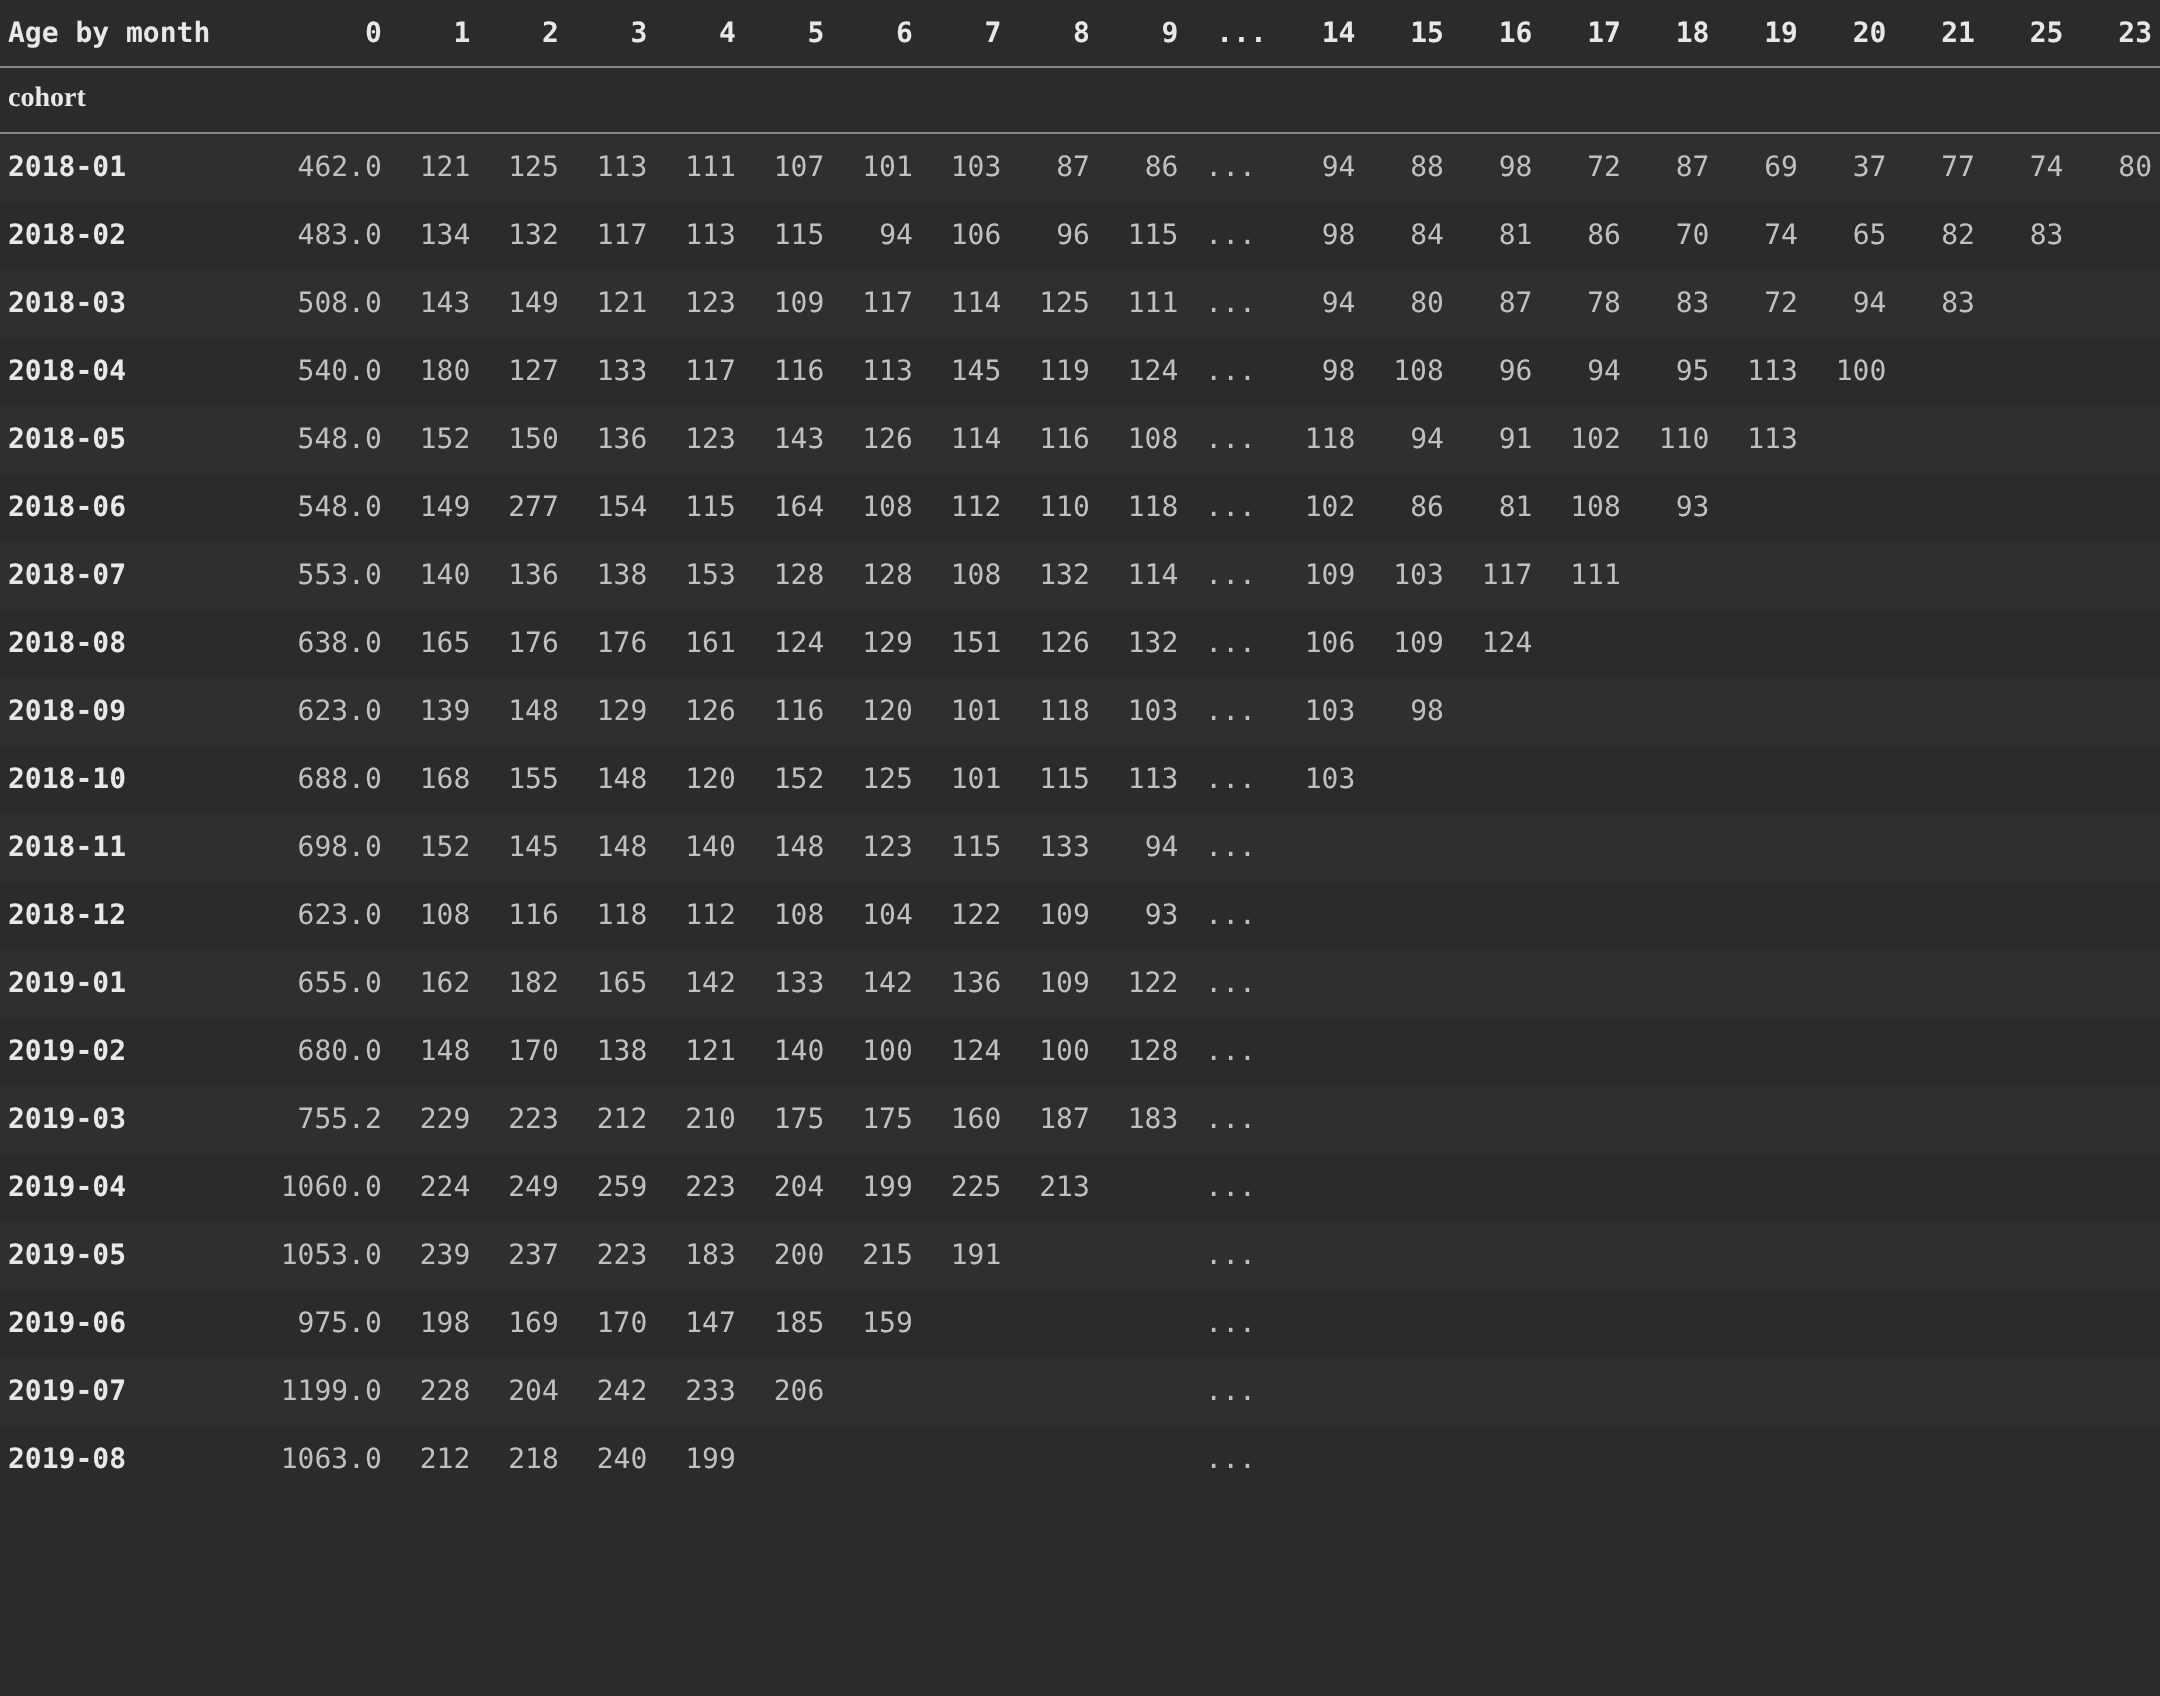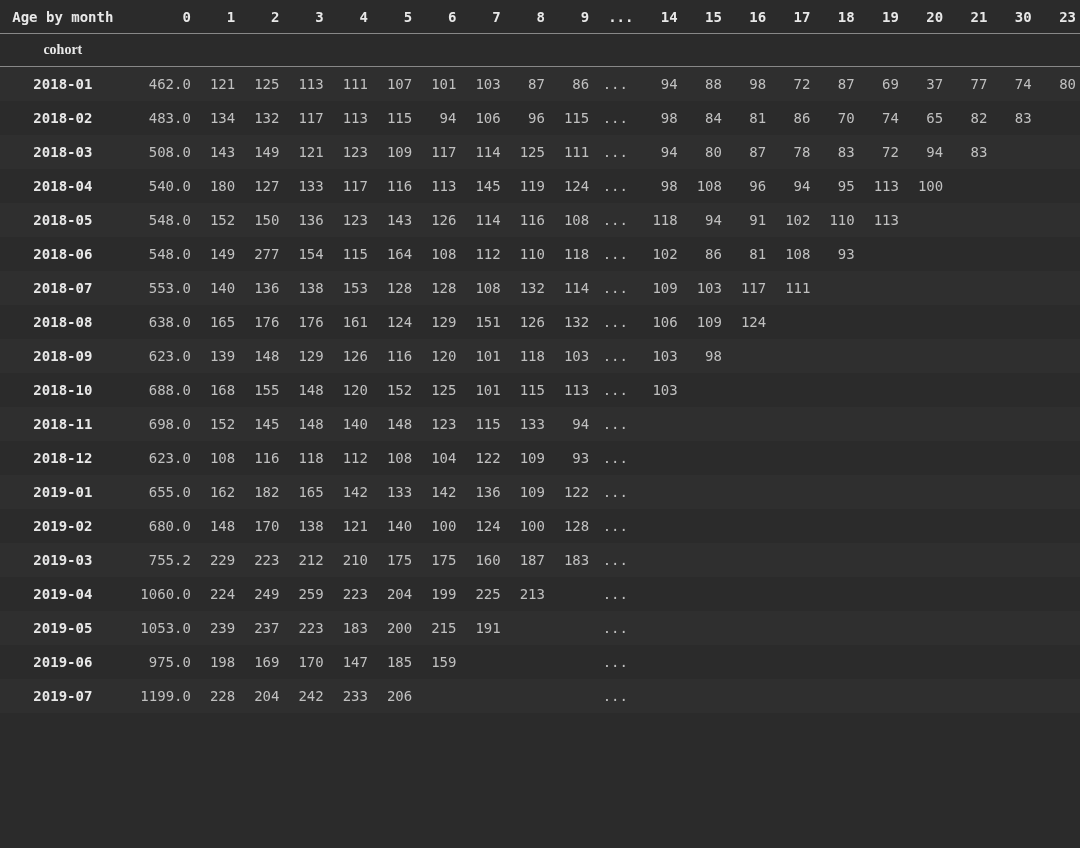--- a/index.html
+++ b/index.html
@@ -35,21 +35,21 @@
       padding-top: 8px;
       font-family: Liberation Serif, serif;
     }
     tbody tr:nth-child(odd) {
       background: #2f2f2f;
     }
     tbody tr:nth-child(even) {
       background: #2b2b2b;
     }
     th.index-col, td.index-col {
-      text-align: center;
+      text-align: left;
       font-weight: bold;
       color: #e8e8e8;
       padding-right: 10px;
       width: 125px;
     }
     td.data-cell {
       color: #c0c0c0;
     }
     td.ellipsis {
       text-align: center;
@@ -76,21 +76,21 @@
       <th class="col-n">9</th>
       <th class="col-n">...</th>
       <th class="col-n">14</th>
       <th class="col-n">15</th>
       <th class="col-n">16</th>
       <th class="col-n">17</th>
       <th class="col-n">18</th>
       <th class="col-n">19</th>
       <th class="col-n">20</th>
       <th class="col-n">21</th>
-      <th class="col-n">30</th>
+      <th class="col-n">25</th>
       <th class="col-n">23</th>
     </tr>
     <tr class="header-row-2">
       <th class="index-col">cohort</th>
       <th colspan="21"></th>
     </tr>
   </thead>
   <tbody id="table-body">
   <tr>
         <td class="index-col">2018-01</td>
@@ -541,14 +541,38 @@
         <td class="data-cell col-n"></td>
         <td class="data-cell col-n"></td>
         <td class="data-cell col-n"></td>
         <td class="data-cell col-n"></td>
         <td class="data-cell col-n"></td>
         <td class="data-cell col-n"></td>
         <td class="data-cell col-n"></td>
         <td class="data-cell col-n"></td>
         <td class="data-cell col-n"></td>
       </tr>
+      <tr>
+        <td class="index-col">2019-08</td>
+        <td class="data-cell col-0">1063.0</td>
+        <td class="data-cell col-n">212</td>
+        <td class="data-cell col-n">218</td>
+        <td class="data-cell col-n">240</td>
+        <td class="data-cell col-n">199</td>
+        <td class="data-cell col-n"></td>
+        <td class="data-cell col-n"></td>
+        <td class="data-cell col-n"></td>
+        <td class="data-cell col-n"></td>
+        <td class="data-cell col-n"></td>
+        <td class="data-cell col-n ellipsis">...</td>
+        <td class="data-cell col-n"></td>
+        <td class="data-cell col-n"></td>
+        <td class="data-cell col-n"></td>
+        <td class="data-cell col-n"></td>
+        <td class="data-cell col-n"></td>
+        <td class="data-cell col-n"></td>
+        <td class="data-cell col-n"></td>
+        <td class="data-cell col-n"></td>
+        <td class="data-cell col-n"></td>
+        <td class="data-cell col-n"></td>
+      </tr>
     </tbody>
 </table>
 
 </body></html>

